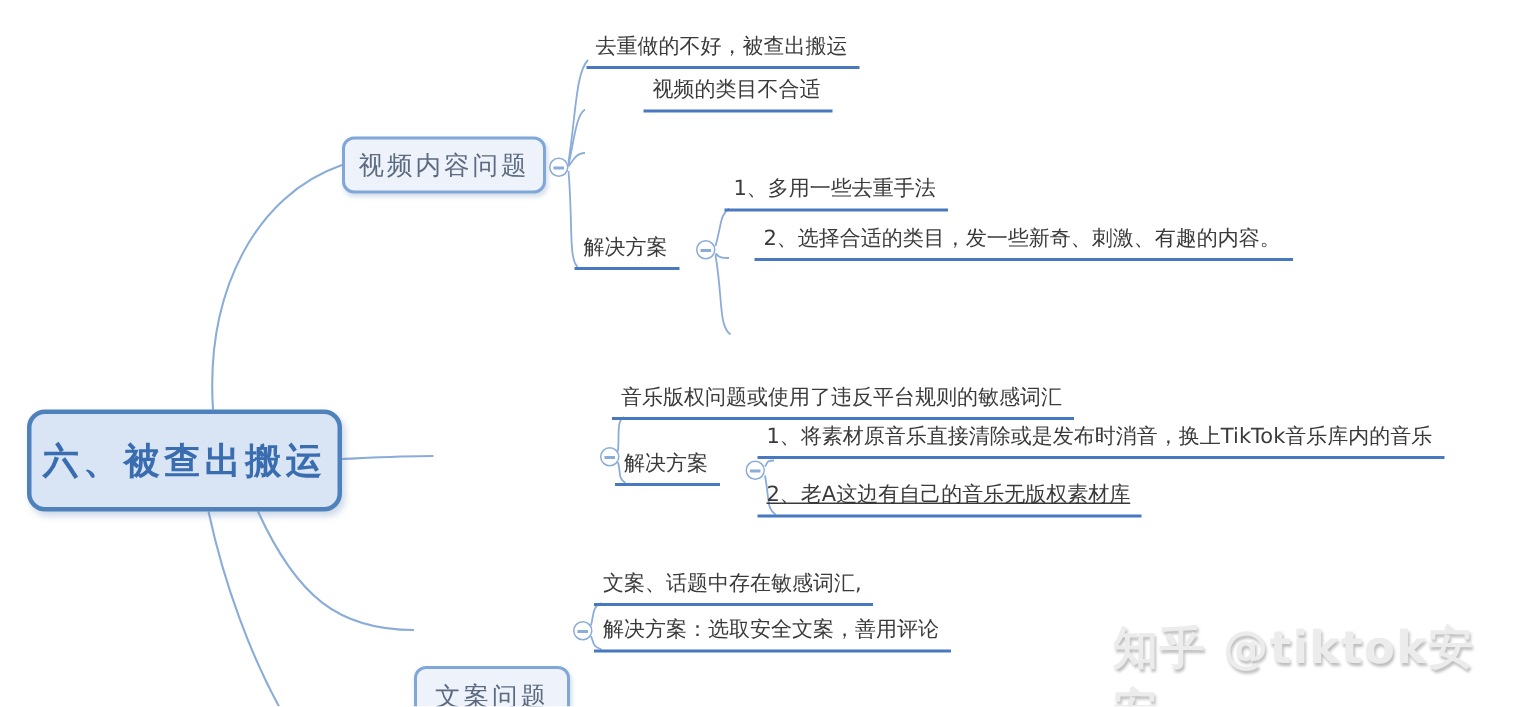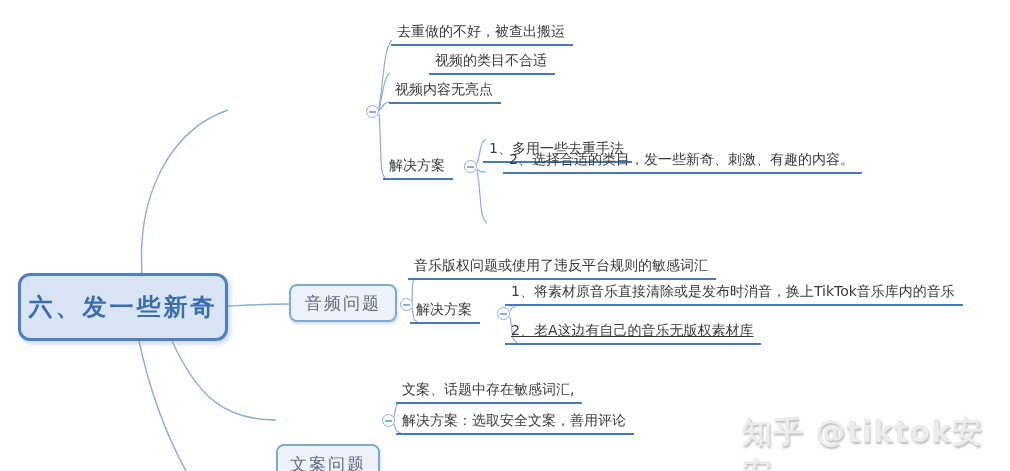--- a/index.html
+++ b/index.html
@@ -64,39 +64,38 @@
     <path class="edge" d="M 412,301 C 413,288 411,281 416,278"></path>
     <path class="edge" d="M 412,308 C 414,316 412,319 417,322"></path>
 
     <path class="edge" d="M 510,311 C 512,308 511,307 516,307"></path>
     <path class="edge" d="M 510,317 C 513,333 511,339 517,343"></path>
 
     <path class="edge" d="M 394,417 C 396,409 395,404 401,402"></path>
     <path class="edge" d="M 394,424 C 396,429 395,431 401,433"></path>
   </svg>
 
-  <div class="root-box" style="left:18px;top:273px;width:210px;height:68px;">六、发一些新奇</div>
+  <div class="root-box" style="left:18px;top:273px;width:210px;height:68px;">六、被查出搬运</div>
 
+  <div class="branch-box" style="left:228px;top:91px;width:136px;height:38px;">视频内容问题</div>
   <div class="toggle" style="left:366px;top:105px;">
     <span class="minus"></span>
   </div>
 
   <div class="leaf" style="left:391px;top:22px;">去重做的不好，被查出搬运</div>
   <div class="leaf" style="left:389px;top:51px;margin-left:40px;">视频的类目不合适</div>
-  <div class="leaf" style="left:389px;top:80px;">视频内容无亮点</div>
 
   <div class="leaf" style="left:383px;top:156px;">解决方案</div>
   <div class="toggle" style="left:464px;top:160px;">
     <span class="minus"></span>
   </div>
 
-  <div class="leaf" style="left:483px;top:117px;margin-top:22px;">1、多用一些去重手法</div>
+  <div class="leaf" style="left:483px;top:117px;">1、多用一些去重手法</div>
   <div class="leaf" style="left:503px;top:150px;text-align:center;">2、选择合适的类目，发一些新奇、刺激、有趣的内容。</div>
 
-  <div class="branch-box" style="left:289px;top:284px;width:108px;height:38px;">音频问题</div>
   <div class="toggle" style="left:400px;top:298px;">
     <span class="minus"></span>
   </div>
 
   <div class="leaf" style="left:408px;top:256px;">音乐版权问题或使用了违反平台规则的敏感词汇</div>
 
   <div class="leaf" style="left:410px;top:300px;">解决方案</div>
   <div class="toggle" style="left:497px;top:307px;">
     <span class="minus"></span>
   </div>

